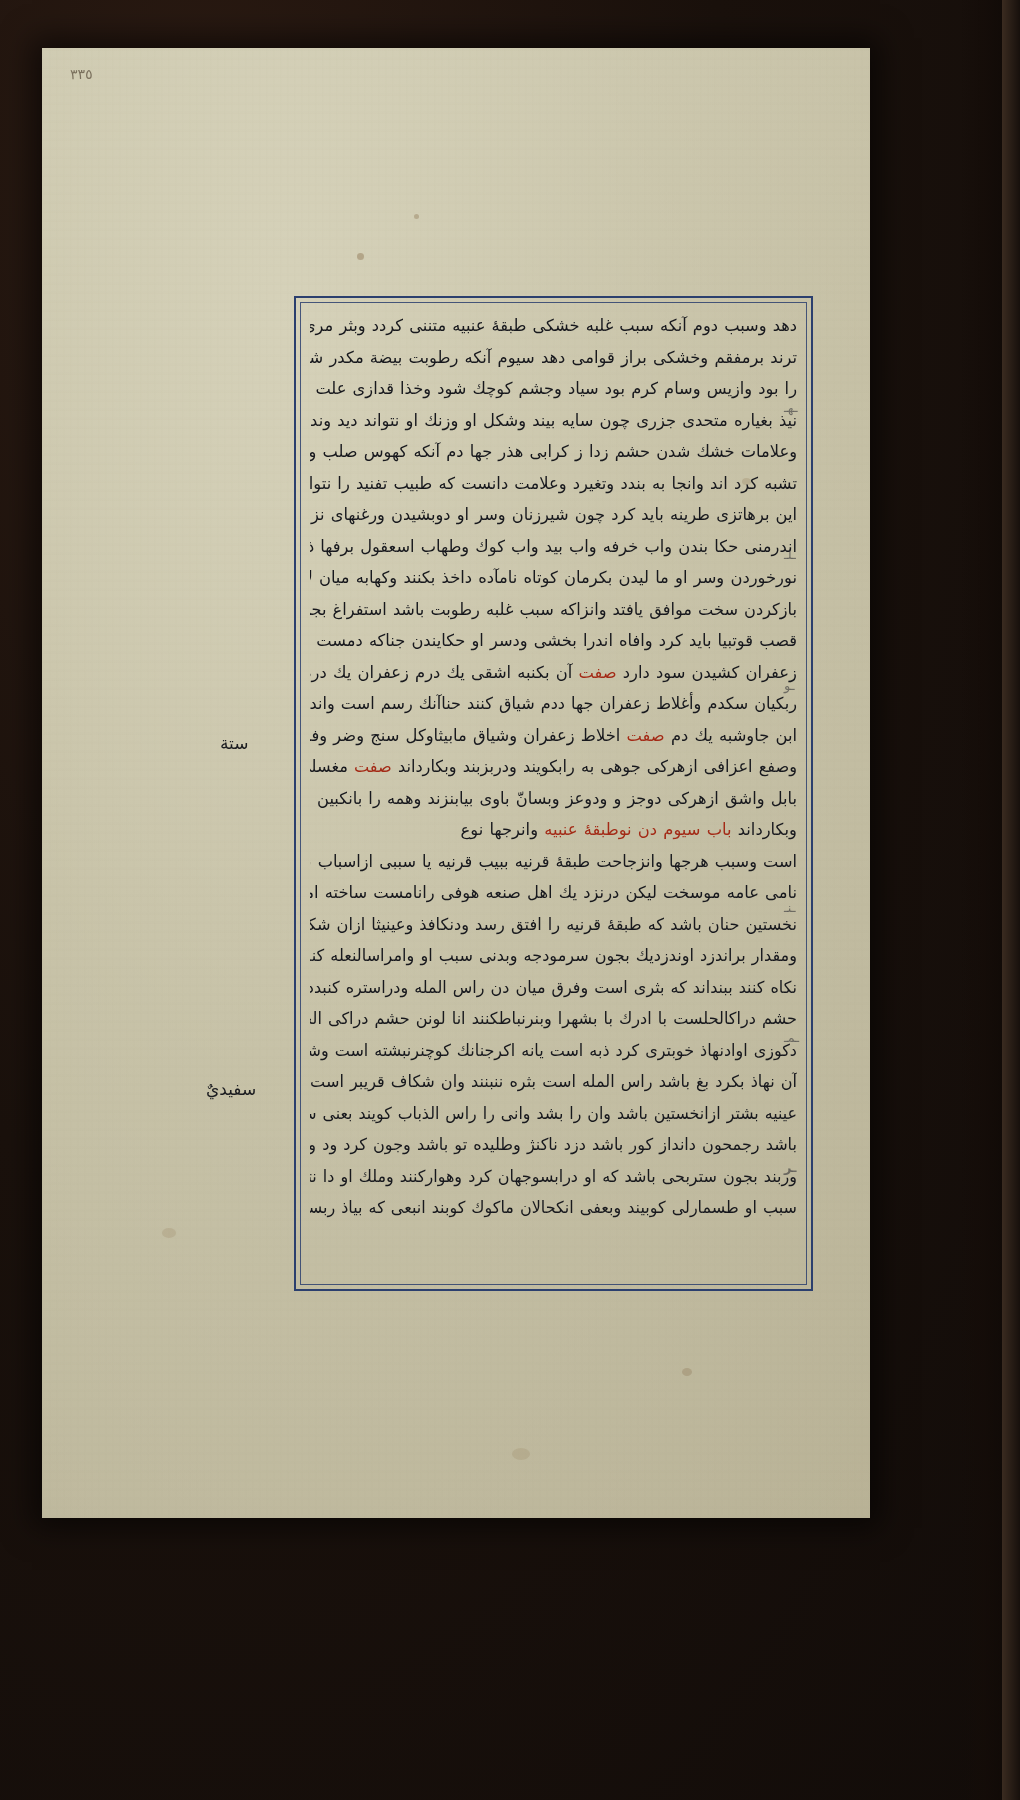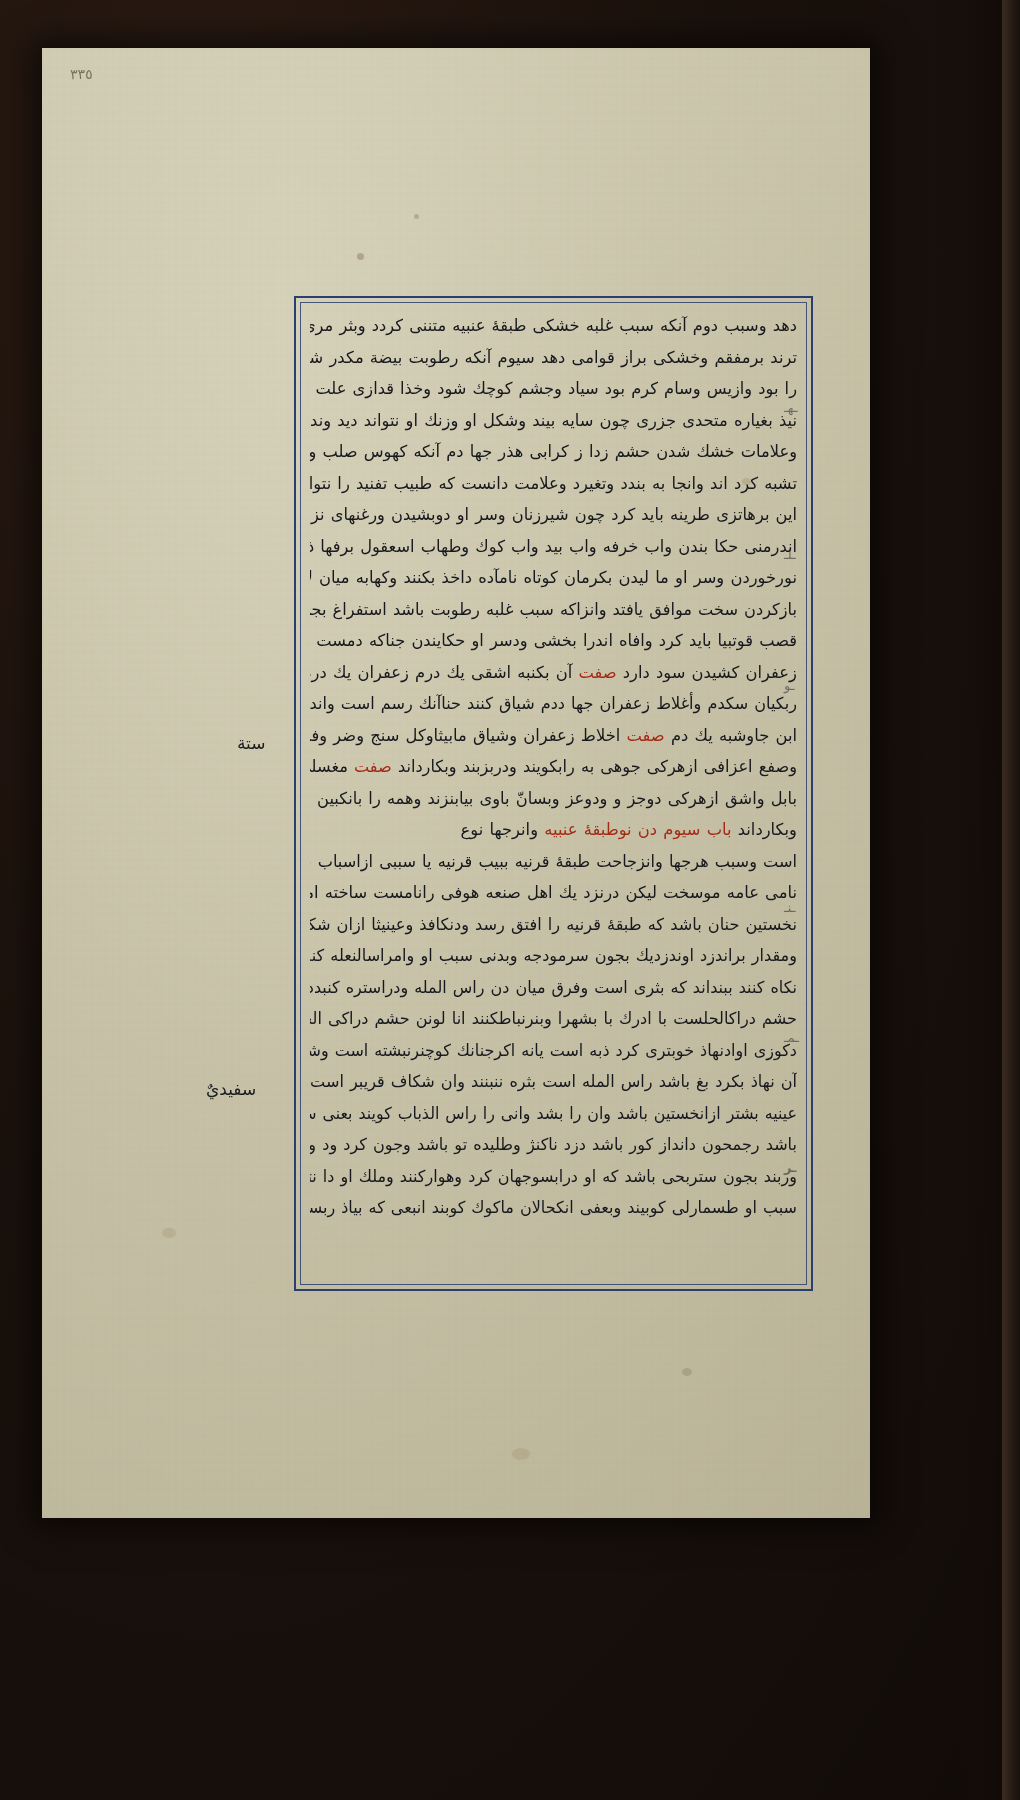--- a/index.html
+++ b/index.html
@@ -140,21 +140,21 @@
   
   .margin-note {
     position: absolute;
     direction: rtl;
     color: #1b1c20;
     font-family: "DejaVu Sans", sans-serif;
     font-size: 17px;
     line-height: 22px;
     white-space: nowrap;
   }
-  .margin-note.note-1 { left: 195px; top: 684px; text-align: center; }
+  .margin-note.note-1 { left: 178px; top: 684px; text-align: center; }
   .margin-note.note-2 { left: 164px; top: 1030px; }
 
   
   .bleed {
     position: absolute;
     color: rgba(40,40,48,0.55);
     font-size: 13px;
     direction: rtl;
     white-space: nowrap;
     font-family: "DejaVu Sans", sans-serif;

